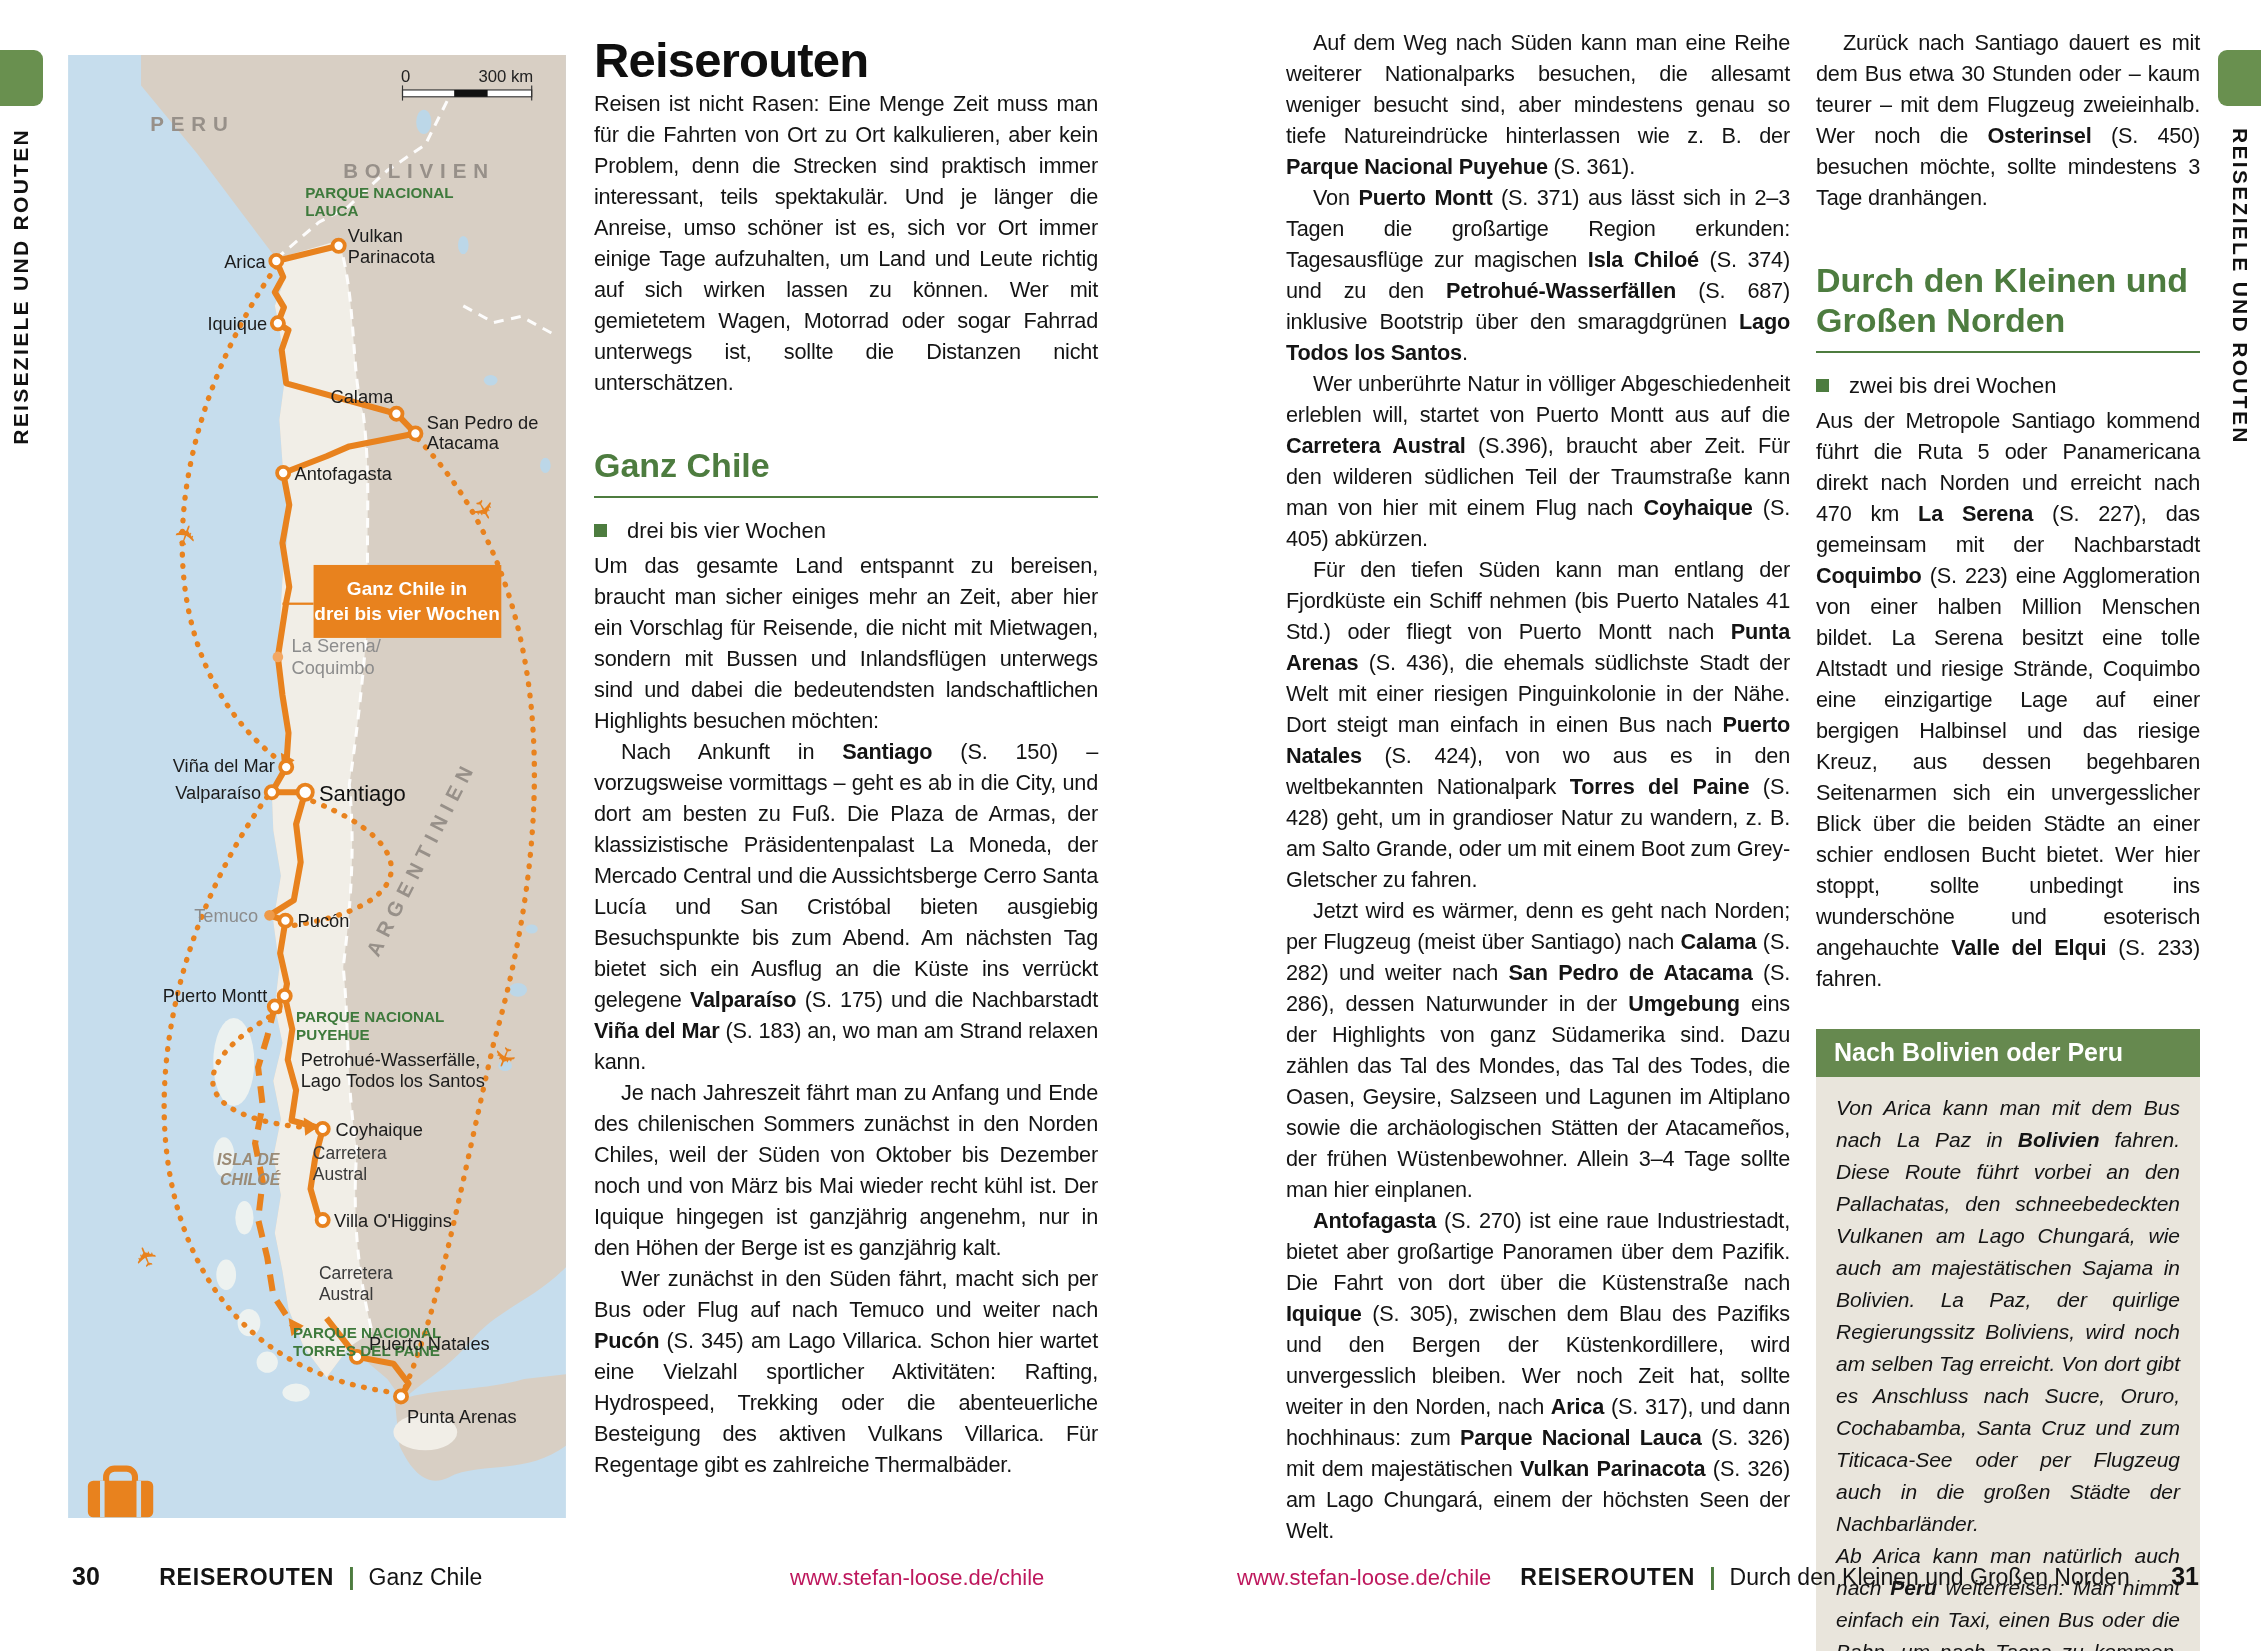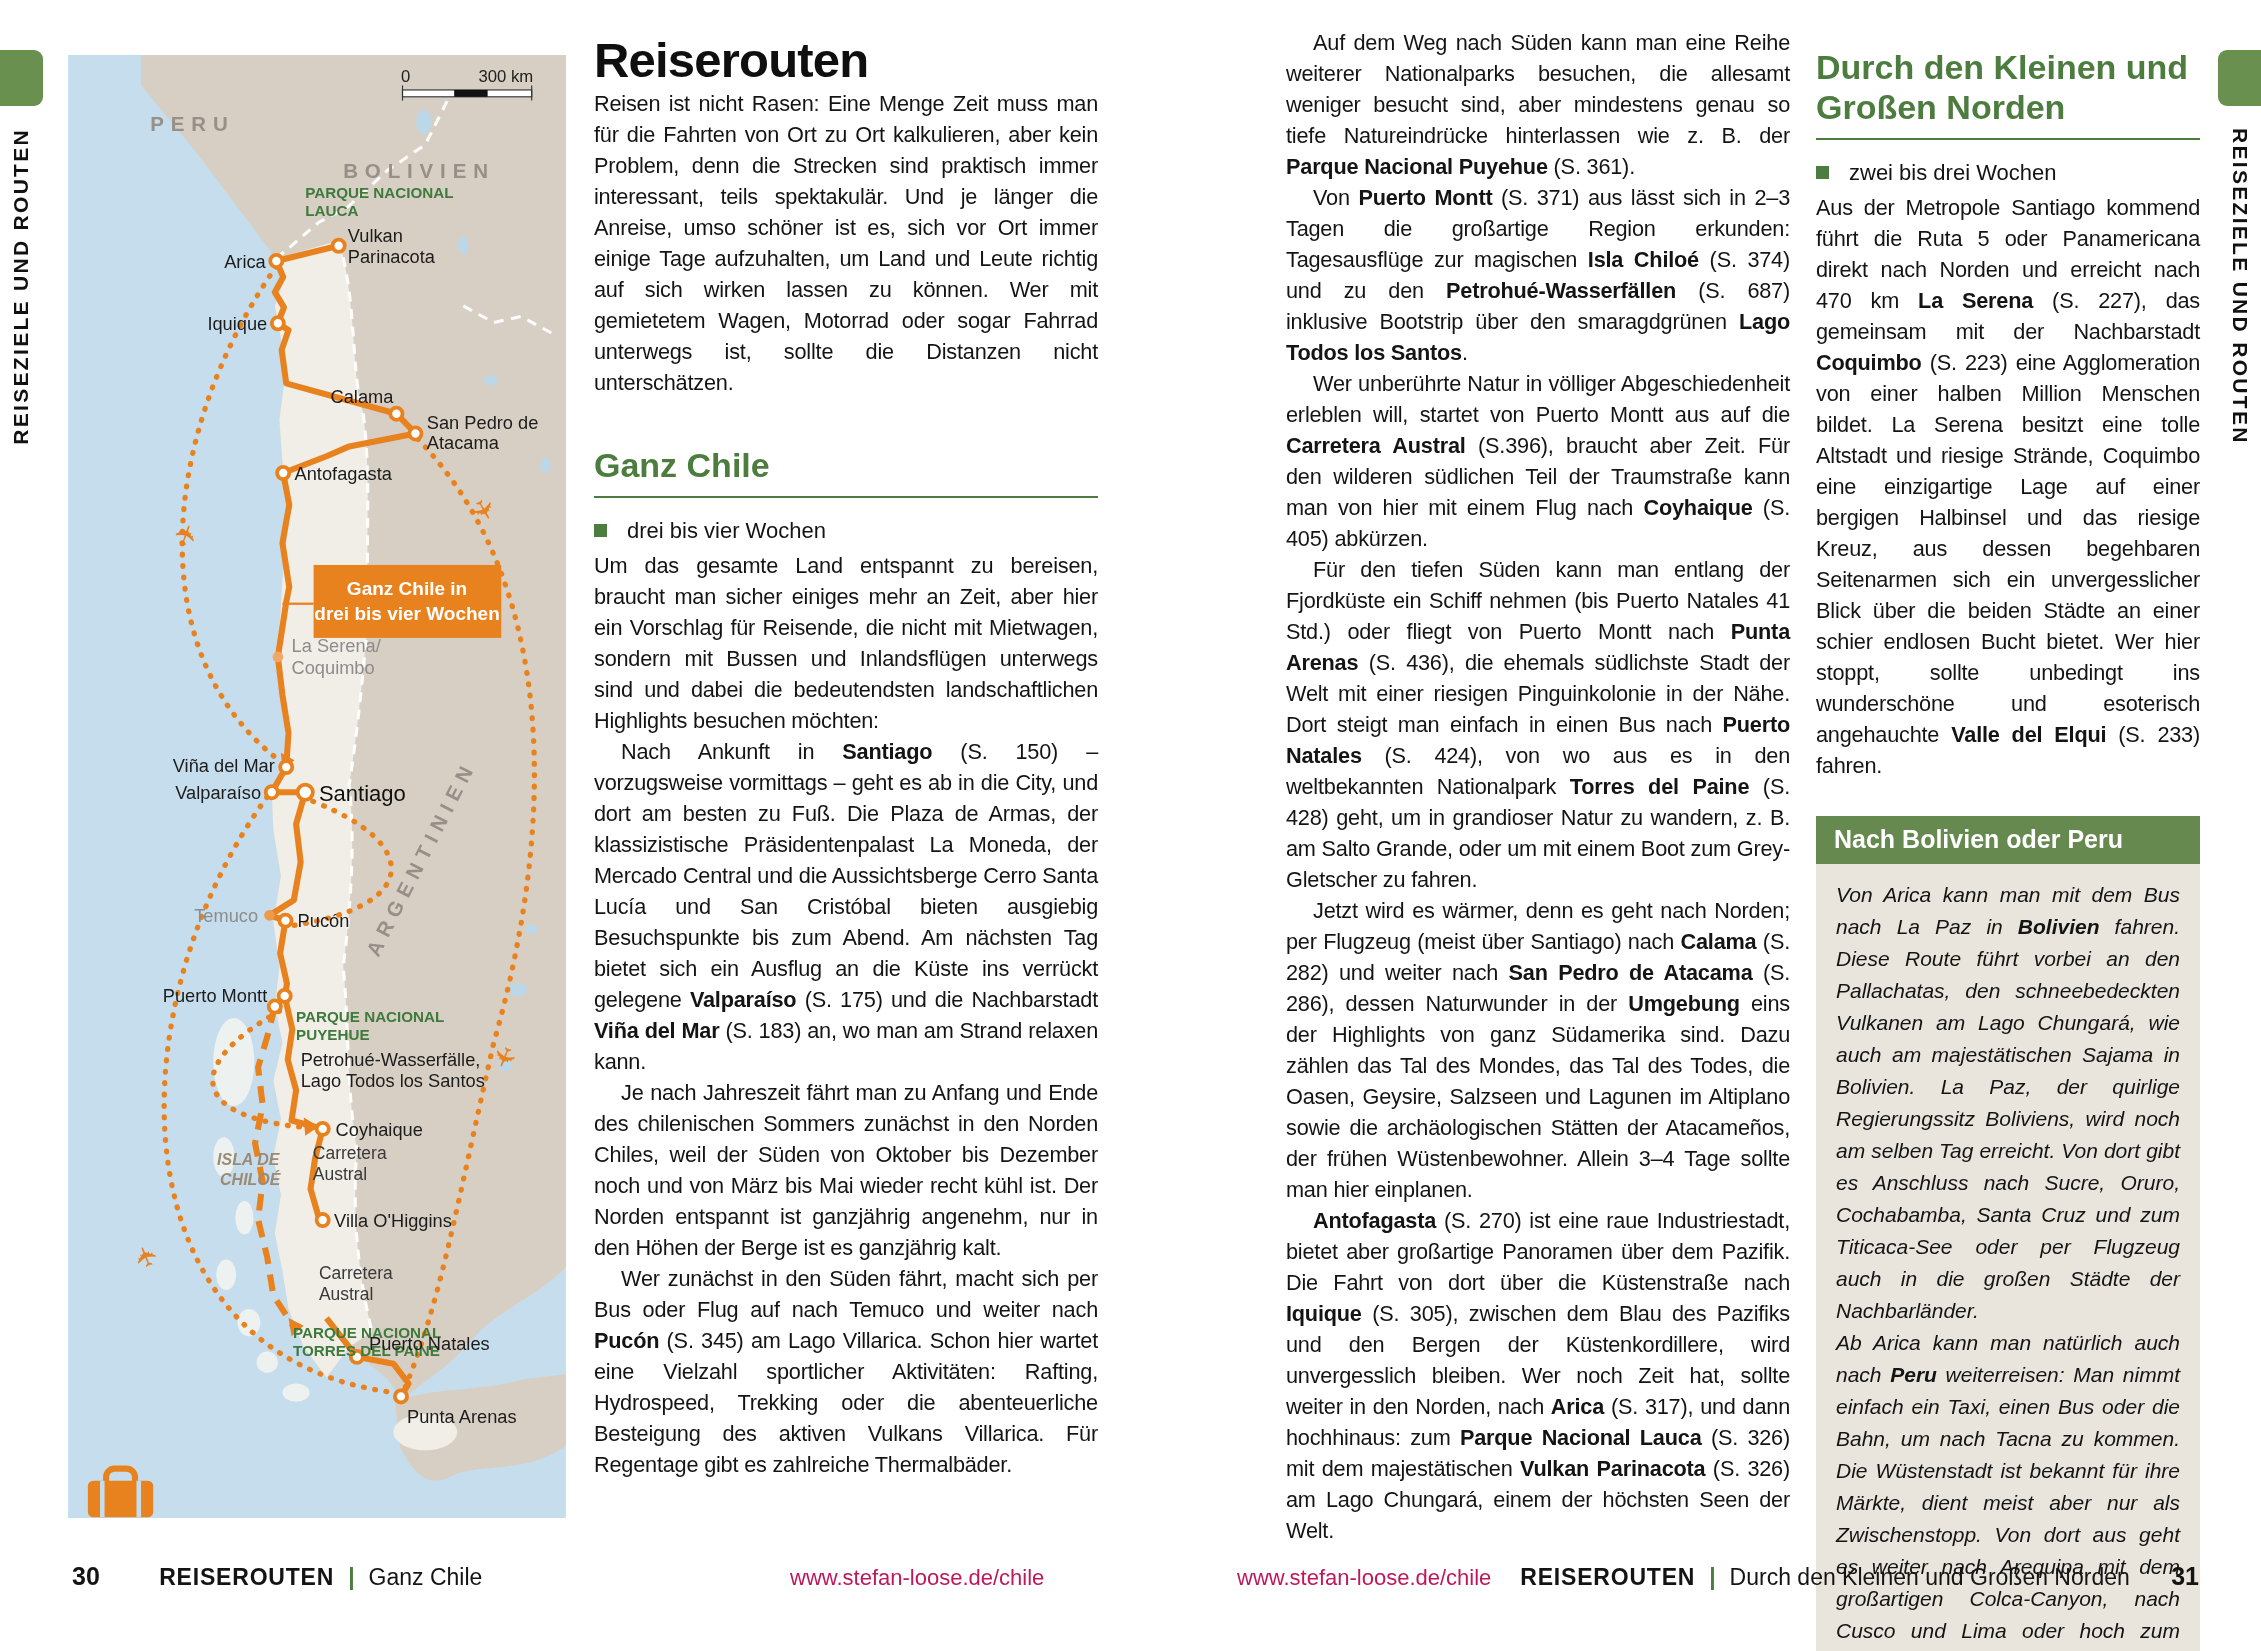--- a/index.html
+++ b/index.html
@@ -238,34 +238,35 @@
 <div class="col" id="col1">
   <h1 class="title">Reiserouten</h1>
   <p class="body intro">Reisen ist nicht Rasen: Eine Menge Zeit muss man für die Fahrten von Ort zu Ort kalkulieren, aber kein Problem, denn die Strecken sind praktisch immer interessant, teils spektakulär. Und je länger die Anreise, umso schöner ist es, sich vor Ort immer einige Tage aufzuhalten, um Land und Leute richtig auf sich wirken lassen zu können. Wer mit gemietetem Wagen, Motorrad oder sogar Fahrrad unterwegs ist, sollte die Distanzen nicht unterschätzen.</p>
   <h2 class="green">Ganz Chile</h2>
   <div class="bullet-row">
     <span class="bullet-sq"></span>
     <span>drei bis vier Wochen</span>
   </div>
   <p class="body first-after-bullet">Um das gesamte Land entspannt zu bereisen, braucht man sicher einiges mehr an Zeit, aber hier ein Vorschlag für Reisende, die nicht mit Mietwagen, sondern mit Bussen und Inlandsflügen unterwegs sind und dabei die bedeutendsten landschaftlichen Highlights besuchen möchten:</p>
   <p class="body ind"><span>Nach Ankunft in </span><b>Santiago</b><span> (S. 150) – vorzugsweise vormittags – geht es ab in die City, und dort am besten zu Fuß. Die Plaza de Armas, der klassizistische Präsidentenpalast La Moneda, der Mercado Central und die Aussichtsberge Cerro Santa Lucía und San Cristóbal bieten ausgiebig Besuchspunkte bis zum Abend. Am nächsten Tag bietet sich ein Ausflug an die Küste ins verrückt gelegene </span><b>Valparaíso</b><span> (S. 175) und die Nachbarstadt </span><b>Viña del Mar</b><span> (S. 183) an, wo man am Strand relaxen kann.</span></p>
-  <p class="body ind">Je nach Jahreszeit fährt man zu Anfang und Ende des chilenischen Sommers zunächst in den Norden Chiles, weil der Süden von Oktober bis Dezember noch und von März bis Mai wieder recht kühl ist. Der Norden entspannt ist ganzjährig angenehm, nur in den Höhen der Berge ist es ganzjährig kalt.</p>
+  <p class="body ind">Je nach Jahreszeit fährt man zu Anfang und Ende des chilenischen Sommers zunächst in den Norden Chiles, weil der Süden von Oktober bis Dezember noch und von März bis Mai wieder recht kühl ist. Der Iquique hingegen ist ganzjährig angenehm, nur in den Höhen der Berge ist es ganzjährig kalt.</p>
   <p class="body ind"><span>Wer zunächst in den Süden fährt, macht sich per Bus oder Flug auf nach Temuco und weiter nach </span><b>Pucón</b><span> (S. 345) am Lago Villarica. Schon hier wartet eine Vielzahl sportlicher Aktivitäten: Rafting, Hydrospeed, Trekking oder die abenteuerliche Besteigung des aktiven Vulkans Villarica. Für Regentage gibt es zahlreiche Thermalbäder.</span></p>
 </div>
 
 <div class="col" id="col2">
   <p class="body ind col2-start"><span>Auf dem Weg nach Süden kann man eine Reihe weiterer Nationalparks besuchen, die allesamt weniger besucht sind, aber mindestens genau so tiefe Natureindrücke hinterlassen wie z. B. der </span><b>Parque Nacional Puyehue</b><span> (S. 361).</span></p>
   <p class="body ind"><span>Von </span><b>Puerto Montt</b><span> (S. 371) aus lässt sich in 2–3 Tagen die großartige Region erkunden: Tagesausflüge zur magischen </span><b>Isla Chiloé</b><span> (S. 374) und zu den </span><b>Petrohué-Wasserfällen</b><span> (S. 687) inklusive Bootstrip über den smaragdgrünen </span><b>Lago Todos los Santos</b><span>.</span></p>
   <p class="body ind"><span>Wer unberührte Natur in völliger Abgeschiedenheit erleblen will, startet von Puerto Montt aus auf die </span><b>Carretera Austral</b><span> (S.396), braucht aber Zeit. Für den wilderen südlichen Teil der Traumstraße kann man von hier mit einem Flug nach </span><b>Coyhaique</b><span> (S. 405) abkürzen.</span></p>
   <p class="body ind"><span>Für den tiefen Süden kann man entlang der Fjordküste ein Schiff nehmen (bis Puerto Natales 41 Std.) oder fliegt von Puerto Montt nach </span><b>Punta Arenas</b><span> (S. 436), die ehemals südlichste Stadt der Welt mit einer riesigen Pinguinkolonie in der Nähe. Dort steigt man einfach in einen Bus nach </span><b>Puerto Natales</b><span> (S. 424), von wo aus es in den weltbekannten Nationalpark </span><b>Torres del Paine</b><span> (S. 428) geht, um in grandioser Natur zu wandern, z. B. am Salto Grande, oder um mit einem Boot zum Grey-Gletscher zu fahren.</span></p>
   <p class="body ind"><span>Jetzt wird es wärmer, denn es geht nach Norden; per Flugzeug (meist über Santiago) nach </span><b>Calama</b><span> (S. 282) und weiter nach </span><b>San Pedro de Atacama</b><span> (S. 286), dessen Naturwunder in der </span><b>Umgebung</b><span> eins der Highlights von ganz Südamerika sind. Dazu zählen das Tal des Mondes, das Tal des Todes, die Oasen, Geysire, Salzseen und Lagunen im Altiplano sowie die archäologischen Stätten der Atacameños, der frühen Wüstenbewohner. Allein 3–4 Tage sollte man hier einplanen.</span></p>
   <p class="body ind"><b>Antofagasta</b><span> (S. 270) ist eine raue Industriestadt, bietet aber großartige Panoramen über dem Pazifik. Die Fahrt von dort über die Küstenstraße nach </span><b>Iquique</b><span> (S. 305), zwischen dem Blau des Pazifiks und den Bergen der Küstenkordillere, wird unvergesslich bleiben. Wer noch Zeit hat, sollte weiter in den Norden, nach </span><b>Arica</b><span> (S. 317), und dann hochhinaus: zum </span><b>Parque Nacional Lauca</b><span> (S. 326) mit dem majestätischen </span><b>Vulkan Parinacota</b><span> (S. 326) am Lago Chungará, einem der höchsten Seen der Welt.</span></p>
 </div>
 
 <div class="col" id="col3">
+  <p class="body ind col2-start"><span>Zurück nach Santiago dauert es mit dem Bus etwa 30 Stunden oder – kaum teurer – mit dem Flugzeug zweieinhalb. Wer noch die </span><b>Osterinsel</b><span> (S.&nbsp;450) besuchen möchte, sollte mindestens 3 Tage dranhängen.</span></p>
   <h2 class="green">Durch den Kleinen und Großen Norden</h2>
   <div class="bullet-row">
     <span class="bullet-sq"></span>
     <span>zwei bis drei Wochen</span>
   </div>
   <p class="body first-after-bullet"><span>Aus der Metropole Santiago kommend führt die Ruta 5 oder Panamericana direkt nach Norden und erreicht nach 470 km </span><b>La Serena</b><span> (S. 227), das gemeinsam mit der Nachbarstadt </span><b>Coquimbo</b><span> (S. 223) eine Agglomeration von einer halben Million Menschen bildet. La Serena besitzt eine tolle Altstadt und riesige Strände, Coquimbo eine einzigartige Lage auf einer bergigen Halbinsel und das riesige Kreuz, aus dessen begehbaren Seitenarmen sich ein unvergesslicher Blick über die beiden Städte an einer schier endlosen Bucht bietet. Wer hier stoppt, sollte unbedingt ins wunderschöne und esoterisch angehauchte </span><b>Valle del Elqui</b><span> (S. 233) fahren.</span></p>
   <div class="infobox">
     <div class="infobox-head">Nach Bolivien oder Peru</div>
     <div class="infobox-body">
       <p><span>Von Arica kann man mit dem Bus nach La Paz in </span><b>Bolivien</b><span> fahren. Diese Route führt vorbei an den Pallachatas, den schneebedeckten Vulkanen am Lago Chungará, wie auch am majestätischen Sajama in Bolivien. La Paz, der quirlige Regierungssitz Boliviens, wird noch am selben Tag erreicht. Von dort gibt es Anschluss nach Sucre, Oruro, Cochabamba, Santa Cruz und zum Titicaca-See oder per Flugzeug auch in die großen Städte der Nachbarländer.</span></p>

